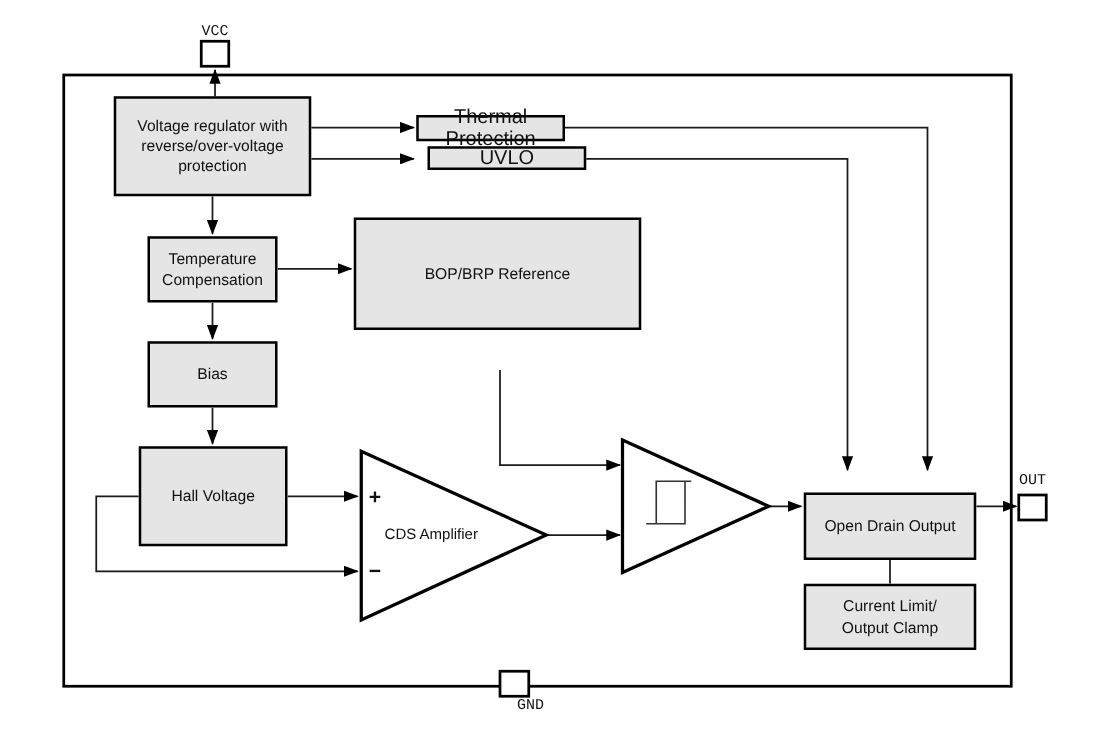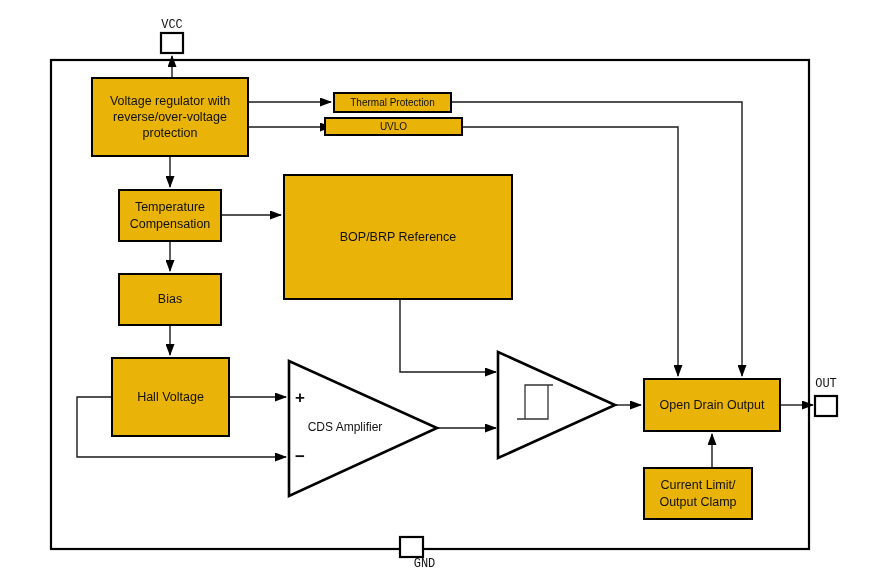--- a/index.html
+++ b/index.html
@@ -8,31 +8,31 @@
     width:885px;height:583px;
     background:#ffffff;
     font-family:"Liberation Sans", sans-serif;
     color:#111;
     overflow:hidden;
   }
   .canvas svg{position:absolute;left:0;top:0;}
   .box{
     position:absolute;
     box-sizing:border-box;
-    background:#eab308;
+    background:#e5e5e5;
     border:2px solid #000;
     display:flex;
     align-items:center;
     justify-content:center;
     text-align:center;
     font-size:12.5px;
     line-height:1.3;
     white-space:pre-line;
   }
-  .box.small{font-size:10px;line-height:1.1;}
+  .box.small{font-size:16px;line-height:1.1;}
   .pin-label{
     position:absolute;
     font-size:12px;
     text-align:center;
     line-height:1.1;
     font-family:Liberation Mono, monospace;
   }
   .amp-label{
     position:absolute;
     font-size:12px;
@@ -93,34 +93,34 @@
       <path d="M553,385 h-28 v34"></path>
     </g>
   </svg>
 
   <div class="box" style="left:91px;top:77px;width:158px;height:80px">Voltage regulator with
 reverse/over-voltage
 protection</div>
 
   <div class="box small" style="left:333px;top:92px;width:119px;height:21px">Thermal Protection</div>
 
-  <div class="box small" style="left:324px;top:117px;width:139px;height:19px">UVLO</div>
+  <div class="box small" style="left:342px;top:117px;width:127px;height:19px">UVLO</div>
 
   <div class="box" style="left:118px;top:273px;width:104px;height:53px">Bias</div>
 
   <div class="box" style="left:118px;top:189px;width:104px;height:53px">Temperature
 Compensation</div>
 
   <div class="box" style="left:111px;top:357px;width:119px;height:80px">Hall Voltage</div>
 
-  <div class="box" style="left:283px;top:174px;width:230px;height:126px">BOP/BRP Reference</div>
+  <div class="box" style="left:283px;top:174px;width:230px;height:90px">BOP/BRP Reference</div>
 
-  <div class="box" style="left:643px;top:378px;width:138px;height:54px">Open Drain Output</div>
+  <div class="box" style="left:643px;top:394px;width:138px;height:54px">Open Drain Output</div>
 
-  <div class="box" style="left:643px;top:467px;width:110px;height:53px">Current Limit/
+  <div class="box" style="left:643px;top:467px;width:138px;height:53px">Current Limit/
 Output Clamp</div>
 
   <div class="amp-label" style="left:299px;top:421px;width:92px">CDS Amplifier</div>
   <div class="sign" style="left:291px;top:389px">+</div>
   <div class="sign" style="left:291px;top:448px">−</div>
 
   <div class="pin-label" style="left:150px;top:19px;width:44px">VCC</div>
   <div class="pin-label" style="left:402px;top:558px;width:45px">GND</div>
   <div class="pin-label" style="left:804px;top:378px;width:44px">OUT</div>
 

